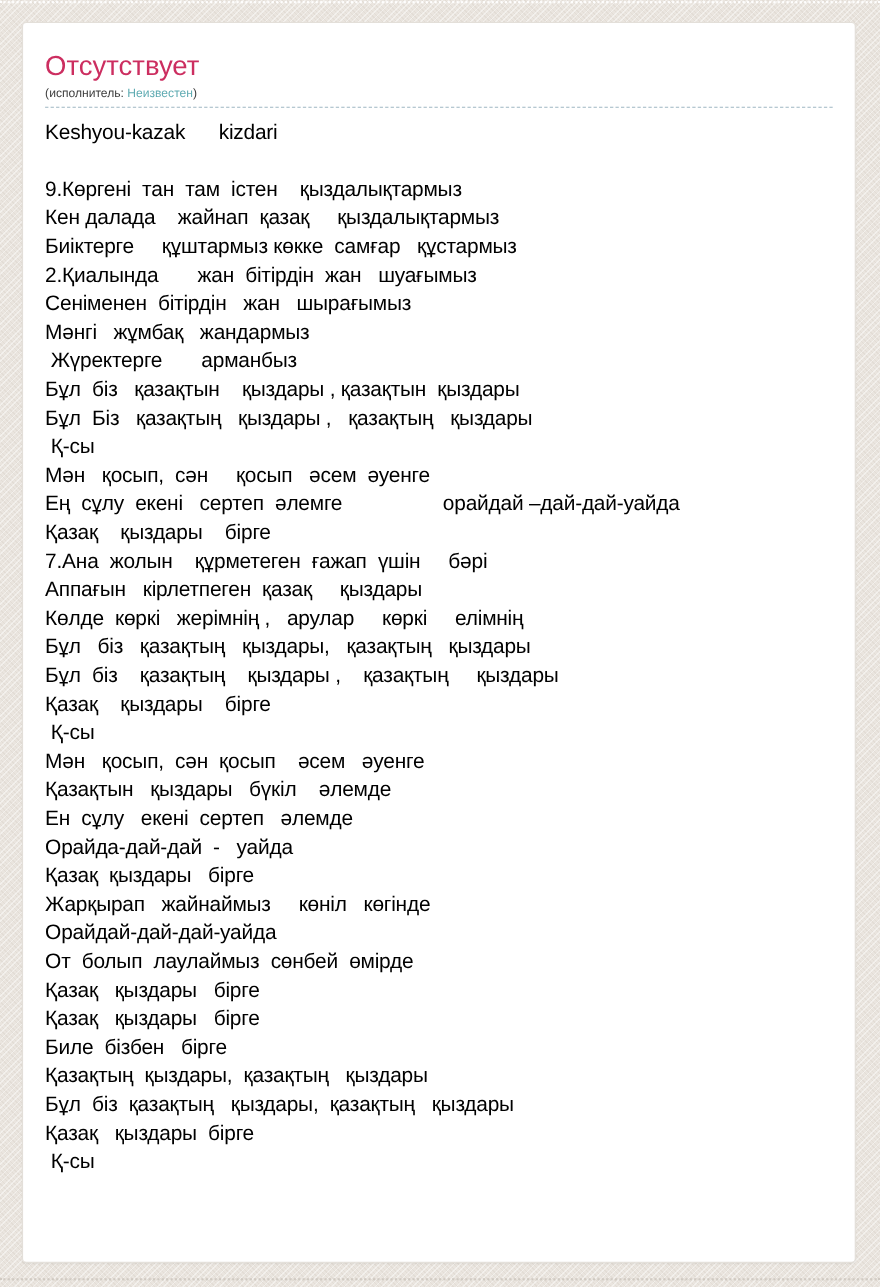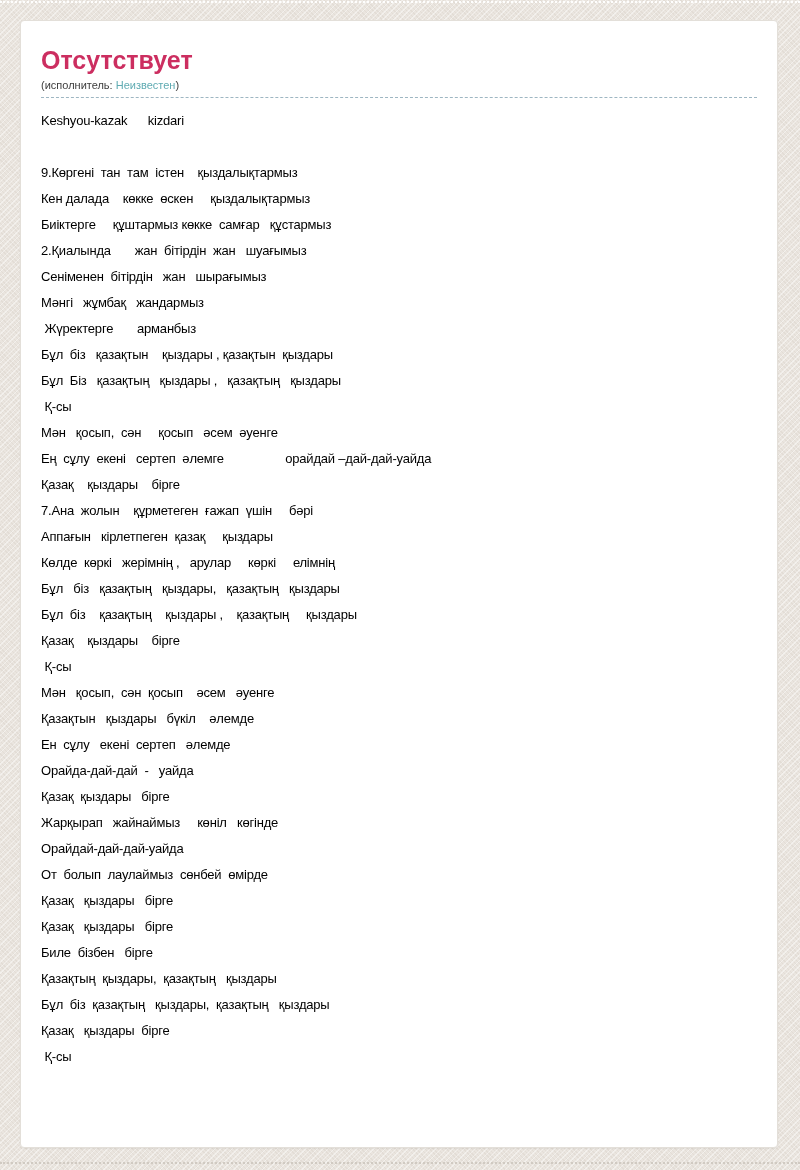--- a/index.html
+++ b/index.html
@@ -47,38 +47,38 @@
   }
 
   .header {
     border-bottom: 1px dashed var(--c-separator, #9eb6c2);
     padding-bottom: 3px;
   }
   h1.song-title {
     margin: 0;
     font-size: 25px;
     line-height: 26px;
-    font-weight: bold;
+    font-weight: normal;
     color: var(--c-title, #cc2e60);
   }
   .artist-line {
     margin-top: 3px;
     font-size: 11px;
     line-height: 18px;
     color: var(--c-label, #3d3d3d);
   }
   .artist-line a.artist {
     color: var(--c-link, #5fabb2);
     text-decoration: none;
     cursor: pointer;
   }
 
   .lyrics {
     margin-top: 10px;
-    font-size: 13px;
+    font-size: 19px;
     line-height: 26px;
     letter-spacing: -0.2px;
     color: var(--c-text, #000000);
   }
   .lyric-line {
     white-space: pre-wrap;
     min-height: 26px;
   }
 </style>
 </head>
@@ -89,21 +89,21 @@
 <div class="card">
   <div class="header">
     <h1 class="song-title">Отсутствует</h1>
     <div class="artist-line"><span>(исполнитель: </span><a class="artist">Неизвестен</a><span>)</span></div>
   </div>
 
   <div class="lyrics">
       <div class="lyric-line">Keshyou-kazak      kizdari</div>
       <div class="lyric-line">&nbsp;</div>
       <div class="lyric-line">9.Көргені  тан  там  істен    қыздалықтармыз</div>
-      <div class="lyric-line">Кен далада    көкке  өскен     қыздалықтармыз</div>
+      <div class="lyric-line">Кен далада    жайнап  қазақ     қыздалықтармыз</div>
       <div class="lyric-line">Биіктерге     құштармыз көкке  самғар   құстармыз</div>
       <div class="lyric-line">2.Қиалында       жан  бітірдін  жан   шуағымыз</div>
       <div class="lyric-line">Сеніменен  бітірдін   жан   шырағымыз</div>
       <div class="lyric-line">Мәнгі   жұмбақ   жандармыз</div>
       <div class="lyric-line"> Жүректерге       арманбыз</div>
       <div class="lyric-line">Бұл  біз   қазақтын    қыздары , қазақтын  қыздары</div>
       <div class="lyric-line">Бұл  Біз   қазақтың   қыздары ,   қазақтың   қыздары</div>
       <div class="lyric-line"> Қ-сы</div>
       <div class="lyric-line">Мән   қосып,  сән     қосып   әсем  әуенге</div>
       <div class="lyric-line">Ең  сұлу  екені   сертеп  әлемге                  орайдай –дай-дай-уайда</div>

